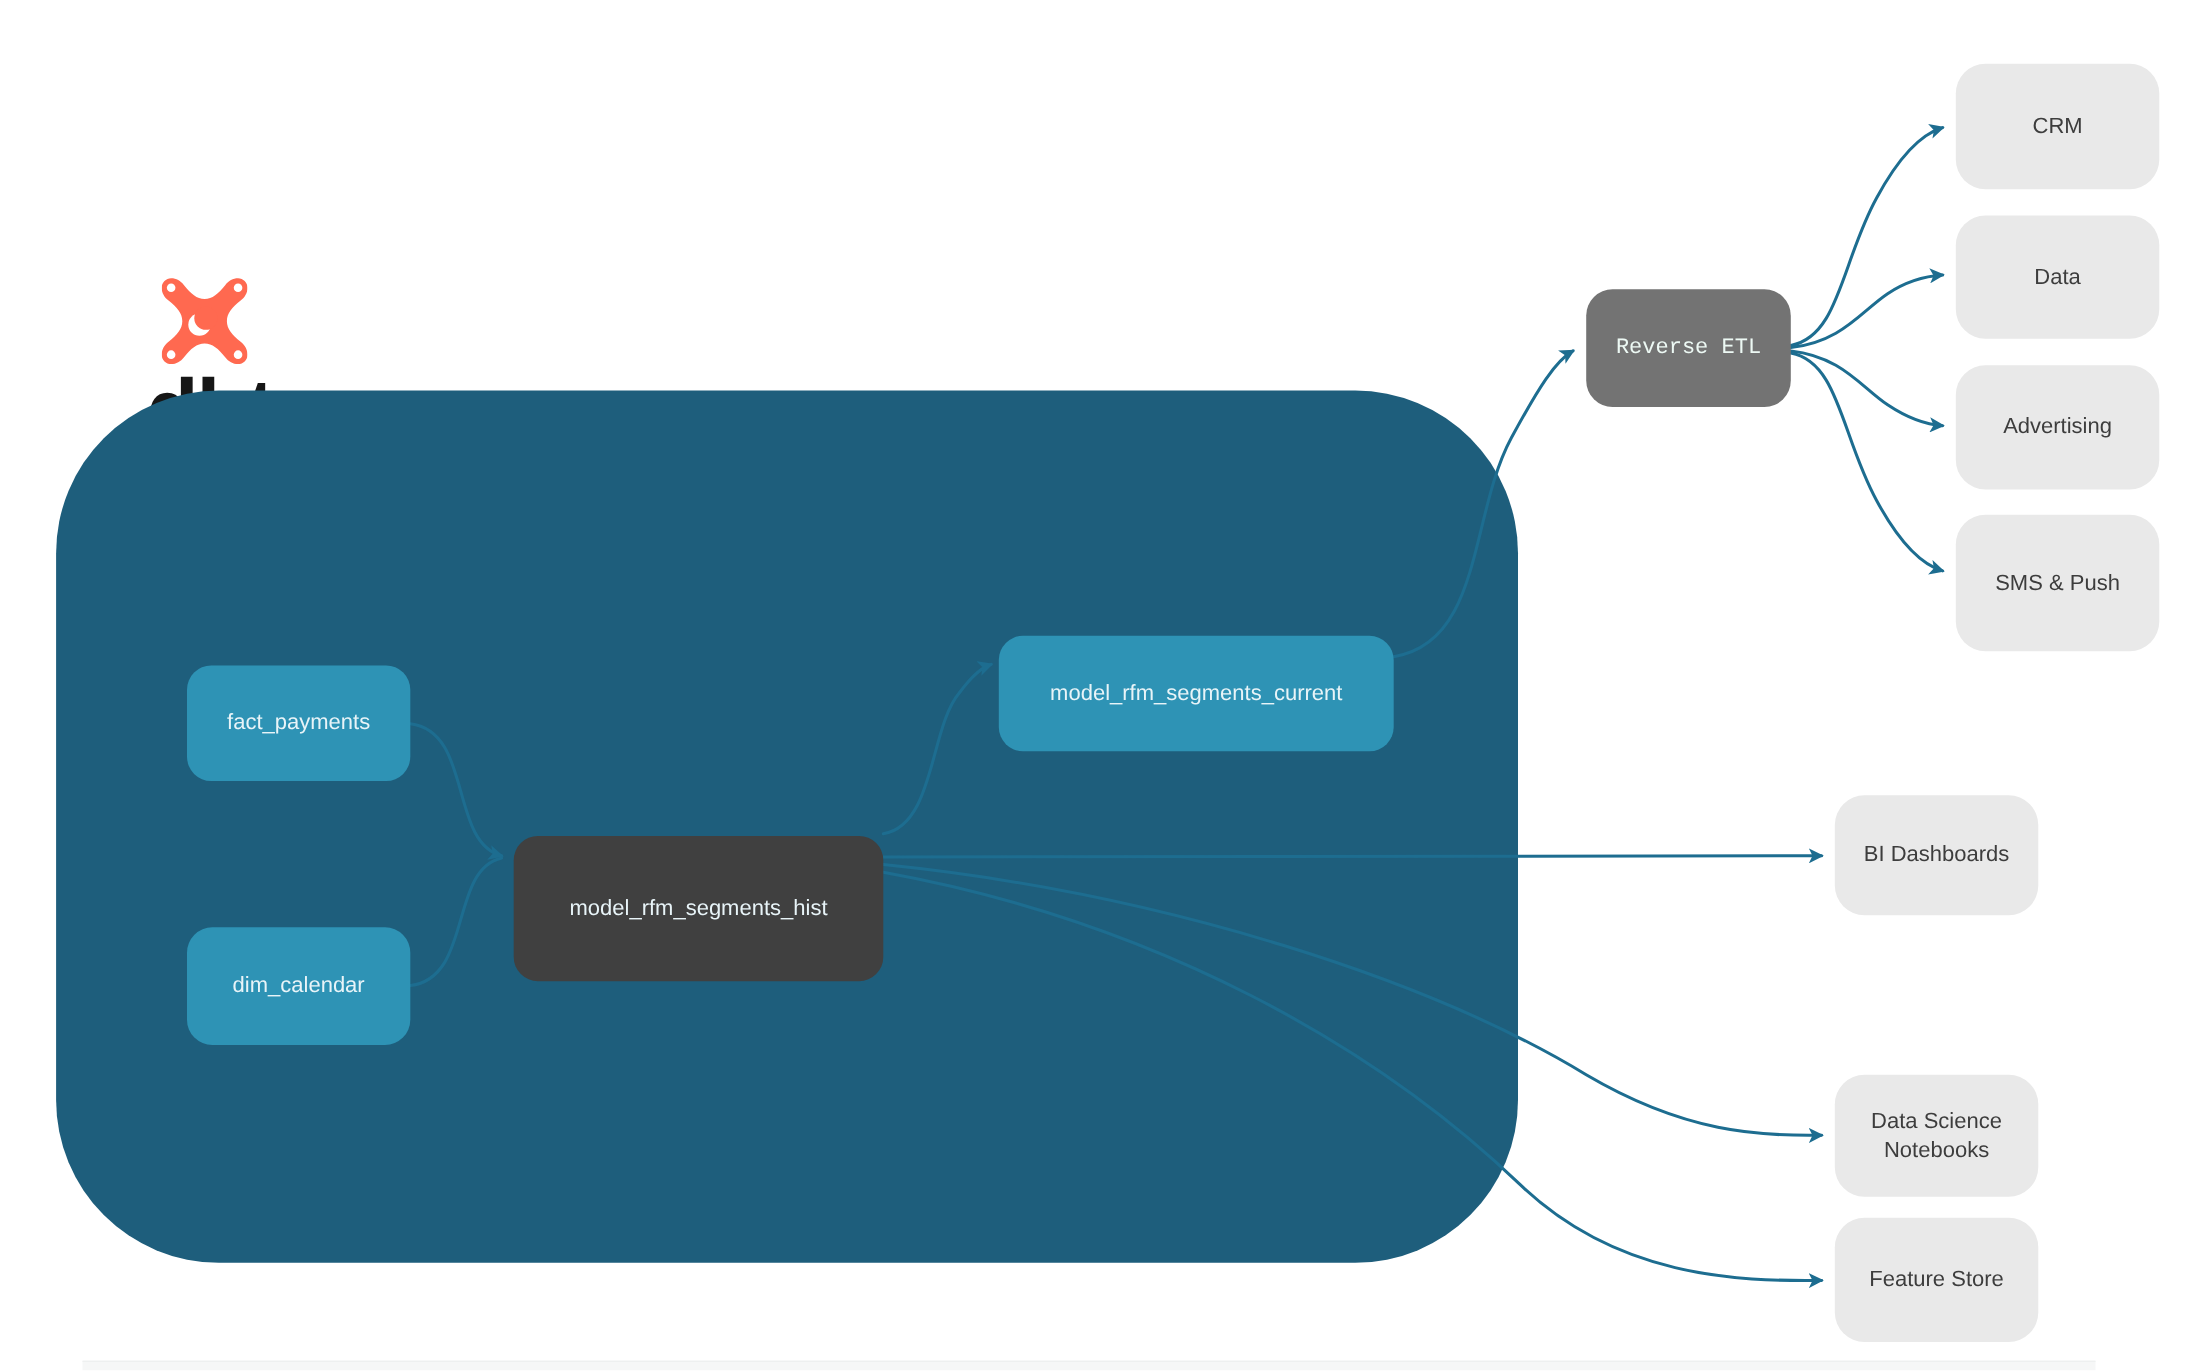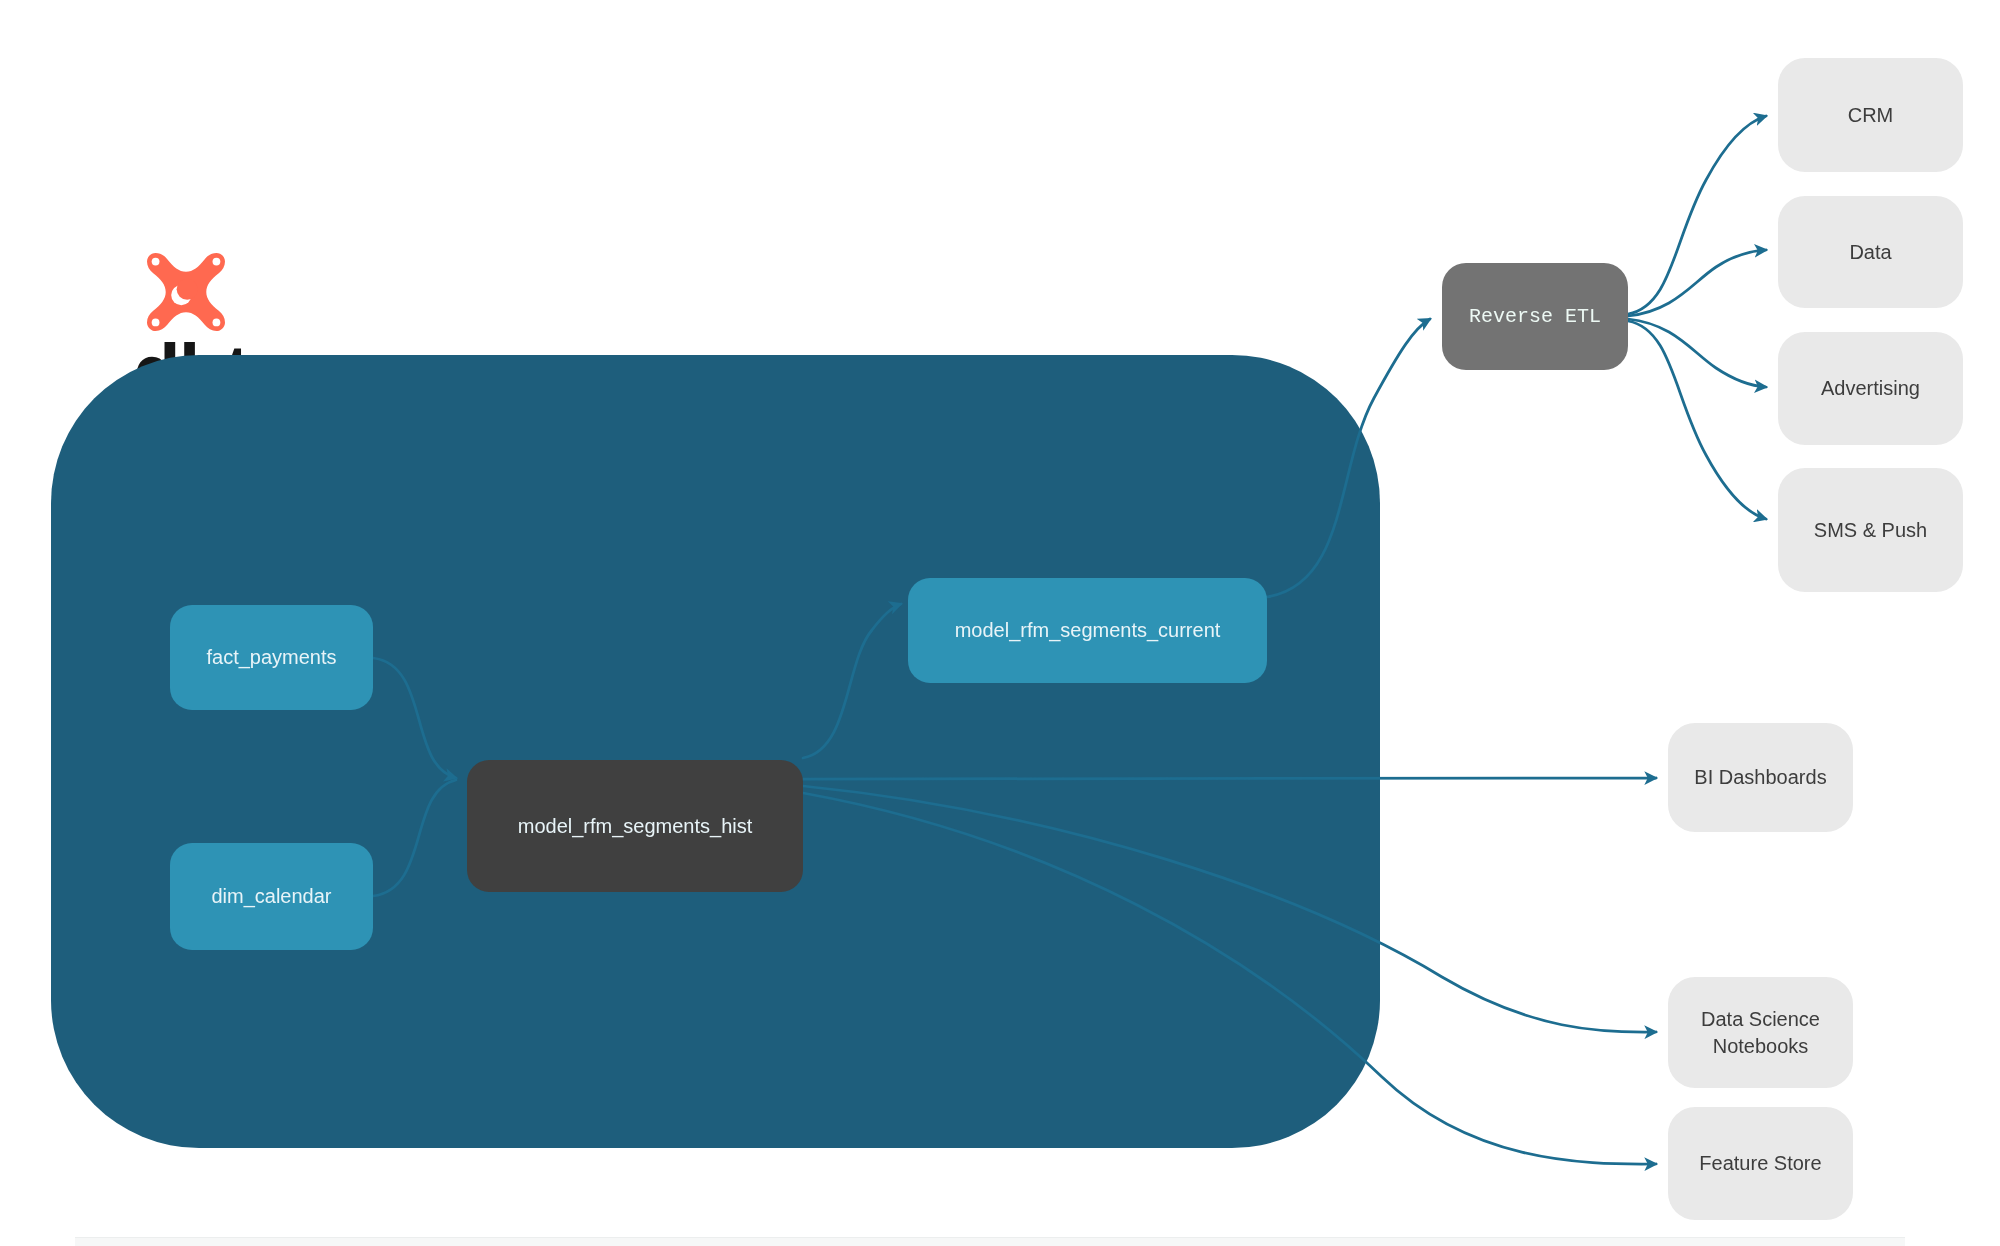--- a/index.html
+++ b/index.html
@@ -77,21 +77,21 @@
       <path d="M803,779 L1656,778" marker-end="url(#arw)"></path>
       <path d="M803,786 C1060,812 1302,892 1442,977 C1532,1030 1600,1033 1656,1032" marker-end="url(#arw)"></path>
       <path d="M803,793 C1052,838 1252,952 1382,1077 C1470,1161 1578,1165 1656,1164" marker-end="url(#arw)"></path>
     </g>
   </svg>
 
   <div class="node teal" style="left:170px; top:605px; width:203px; height:105px; background:#2e93b5;">
     <span>fact_payments</span>
   </div>
 
-  <div class="node teal" style="left:170px; top:843px; width:203px; height:107px; background:#2e93b5;">
+  <div class="node teal" style="left:170px; top:843px; width:203px; height:107px; background:#2e93b5;border-radius:23px;">
     <span>dim_calendar</span>
   </div>
 
   <div class="node teal" style="left:467px; top:725px; width:336px; height:132px; background:#404040;margin-top:35px;">
     <span>model_rfm_segments_hist</span>
   </div>
 
   <div class="node teal" style="left:908px; top:550px; width:359px; height:105px; background:#2e93b5;margin-top:28px;">
     <span>model_rfm_segments_current</span>
   </div>

